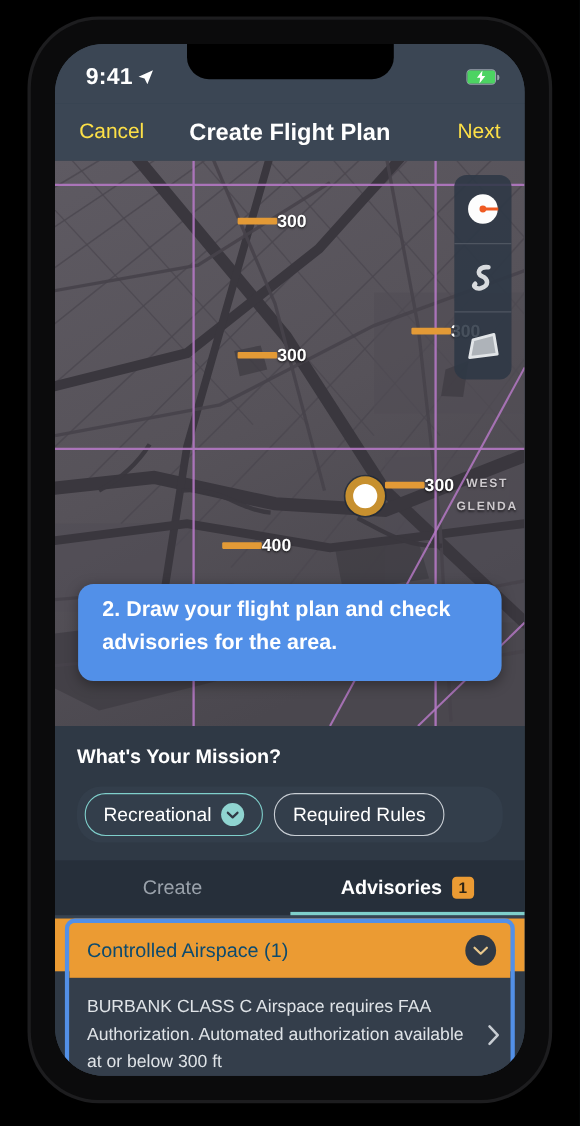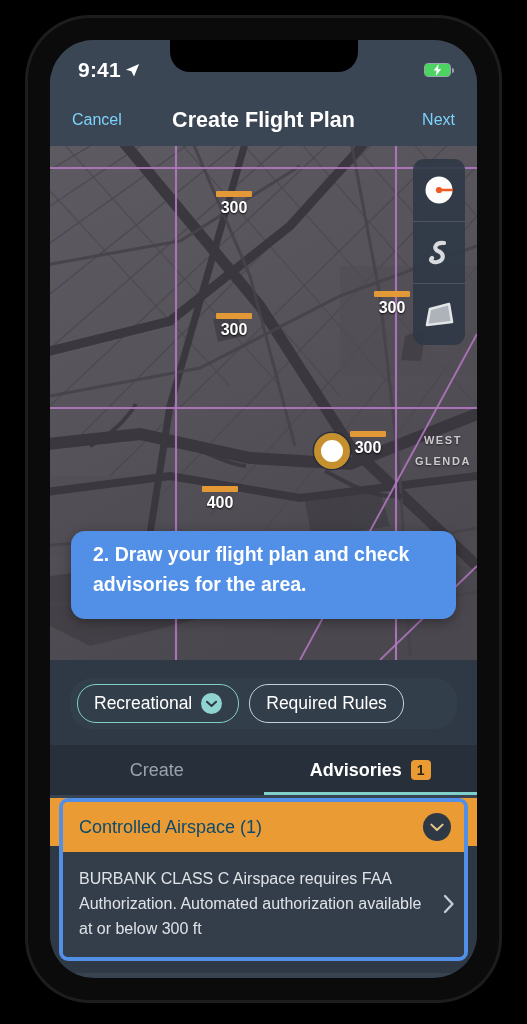--- a/index.html
+++ b/index.html
@@ -93,22 +93,22 @@
     position: relative;
     height: 52px;
     background: #3b4654;
     display: flex;
     align-items: center;
     justify-content: space-between;
     padding: 0 22px;
     z-index: 25;
   }
   .nav-btn {
-    color: #7dd3fc;
-    font-size: 16px;
+    color: #fde047;
+    font-size: 19px;
     background: none;
     border: none;
     font-family: inherit;
     cursor: pointer;
     white-space: nowrap;
   }
   #nav-title {
     color: #fff;
     font-size: 21.5px;
     font-weight: bold;
@@ -123,21 +123,21 @@
     position: relative;
     height: 514px;
     background: #57535b;
     overflow: hidden;
   }
   #map-canvas { position: absolute; inset: 0; }
 
   .alt-marker {
     position: absolute;
     display: flex;
-    flex-direction: column;
+    flex-direction: row;
     align-items: center;
     z-index: 8;
   }
   .alt-bar {
     width: 36px;
     height: 6px;
     background: #e39a36;
     border-radius: 1px;
   }
   .alt-label {
@@ -506,20 +506,21 @@
           </svg>
         </div>
       </div>
 
       <div id="tooltip">
         <div id="tooltip-text">2. Draw your flight plan and check advisories for the area.</div>
       </div>
     </div>
 
     <div id="mission-section">
+      <div id="mission-title">What's Your Mission?</div>
       <div id="chip-row">
         <button class="chip selected">
           <span>Recreational</span>
           <span class="chip-chevron">
             <svg width="11" height="8" viewBox="0 0 12 8">
               <path d="M1 1.6 L6 6.2 L11 1.6" fill="none" stroke="#2f3945" stroke-width="2.2" stroke-linecap="round" stroke-linejoin="round"></path>
             </svg>
           </span>
         </button>
         <button class="chip plain">

